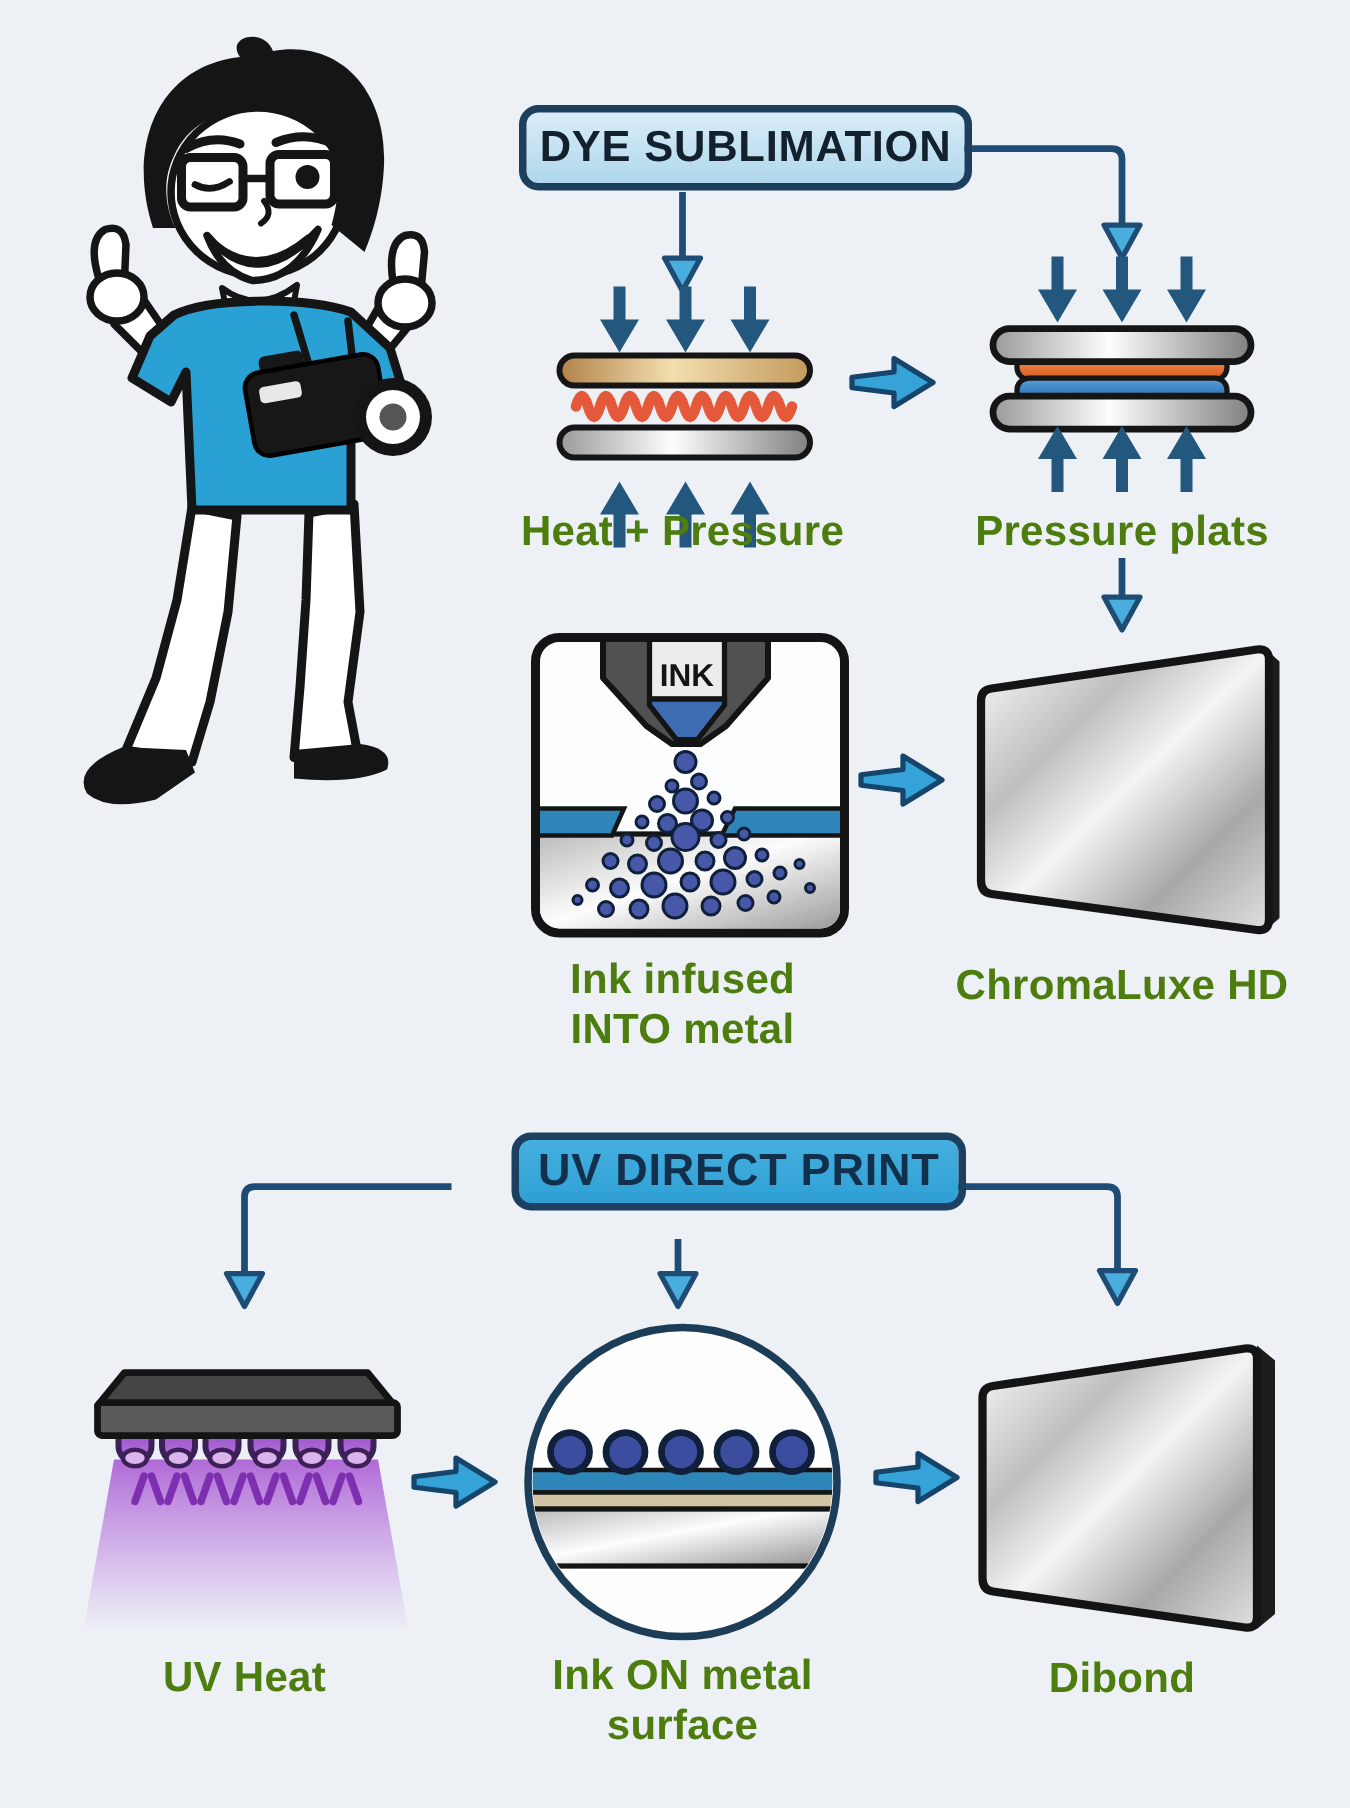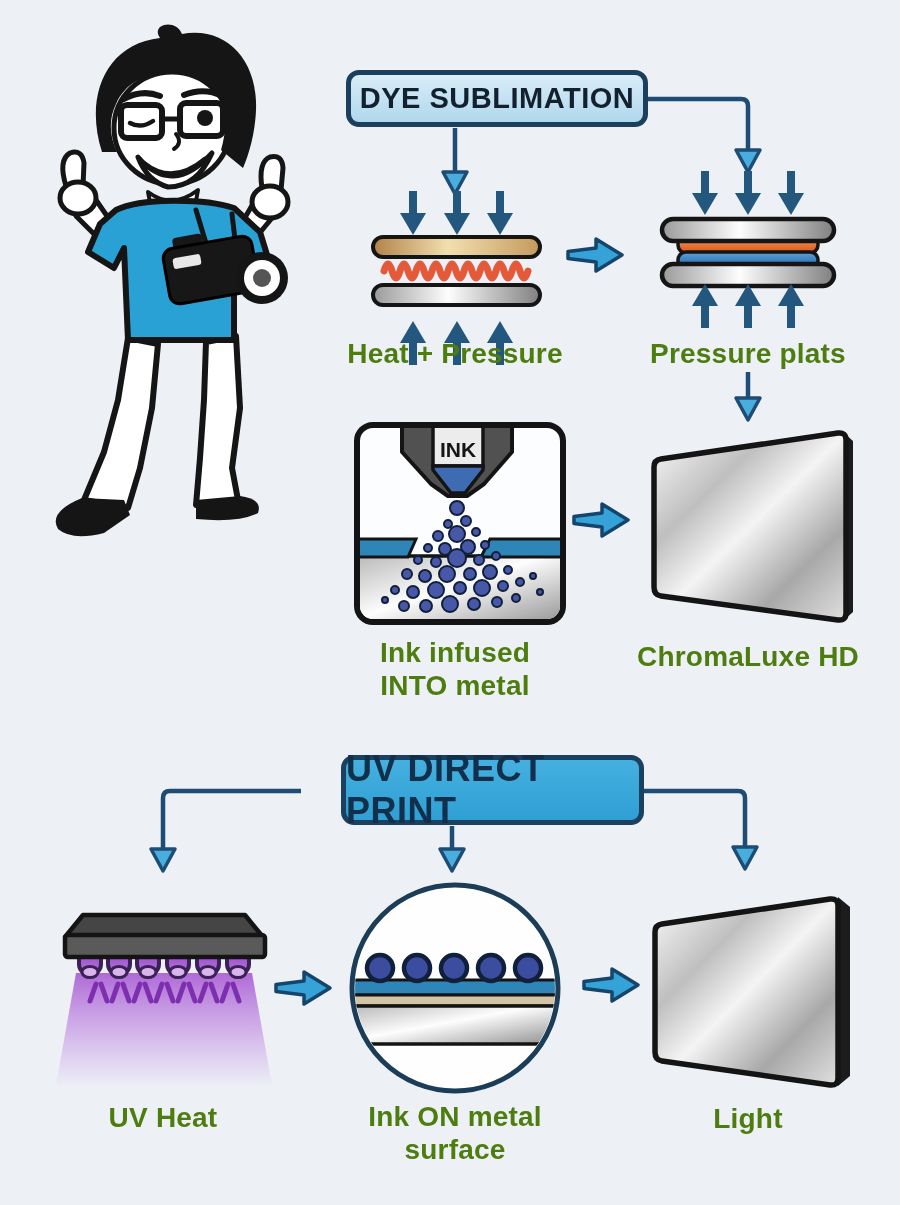--- a/index.html
+++ b/index.html
@@ -15,23 +15,23 @@
     font-weight:700;letter-spacing:.5px;color:#13202e;
     box-sizing:border-box;
     margin-left:40px;
   }
   .titlebox.dye{
     left:306px;top:70px;width:302px;height:57px;
     background:linear-gradient(180deg,#d9edf8 0%,#c2e1f2 55%,#b0d7ec 100%);
     font-size:29px;
   }
   .titlebox.uv{
-    left:301px;top:755px;width:303px;height:70px;
+    left:301px;top:755px;width:303px;height:52px;
     background:linear-gradient(180deg,#45b0e0 0%,#2f9fd4 100%);
-    font-size:36px;color:#12304b;border-color:#1b4060;
+    font-size:30px;color:#12304b;border-color:#1b4060;text-align:right;
   }
   .lbl{
     position:absolute;font-weight:700;font-size:28px;color:#4d7c0f;
     text-align:center;letter-spacing:.2px;line-height:33px;
   }
   .lbl-heat{left:305px;top:337px;width:300px;}
   .lbl-plats{left:598px;top:337px;width:300px;}
   .lbl-inkinto{left:330px;top:636px;width:250px;}
   .lbl-chroma{left:598px;top:640px;width:300px;}
   .lbl-uvlight{left:63px;top:1101px;width:200px;}
@@ -339,15 +339,15 @@
 <div class="lbl lbl-chroma">ChromaLuxe HD</div>
 <div class="lbl lbl-inkinto">
   <div>Ink infused</div>
   <div>INTO metal</div>
 </div>
 <div class="lbl lbl-uvlight">UV Heat</div>
 <div class="lbl lbl-inkon">
   <div>Ink ON metal</div>
   <div>surface</div>
 </div>
-<div class="lbl lbl-dibond">Light</div>
+<div class="lbl lbl-dibond">Dibond</div>
 
 </div>
 
 </body></html>

